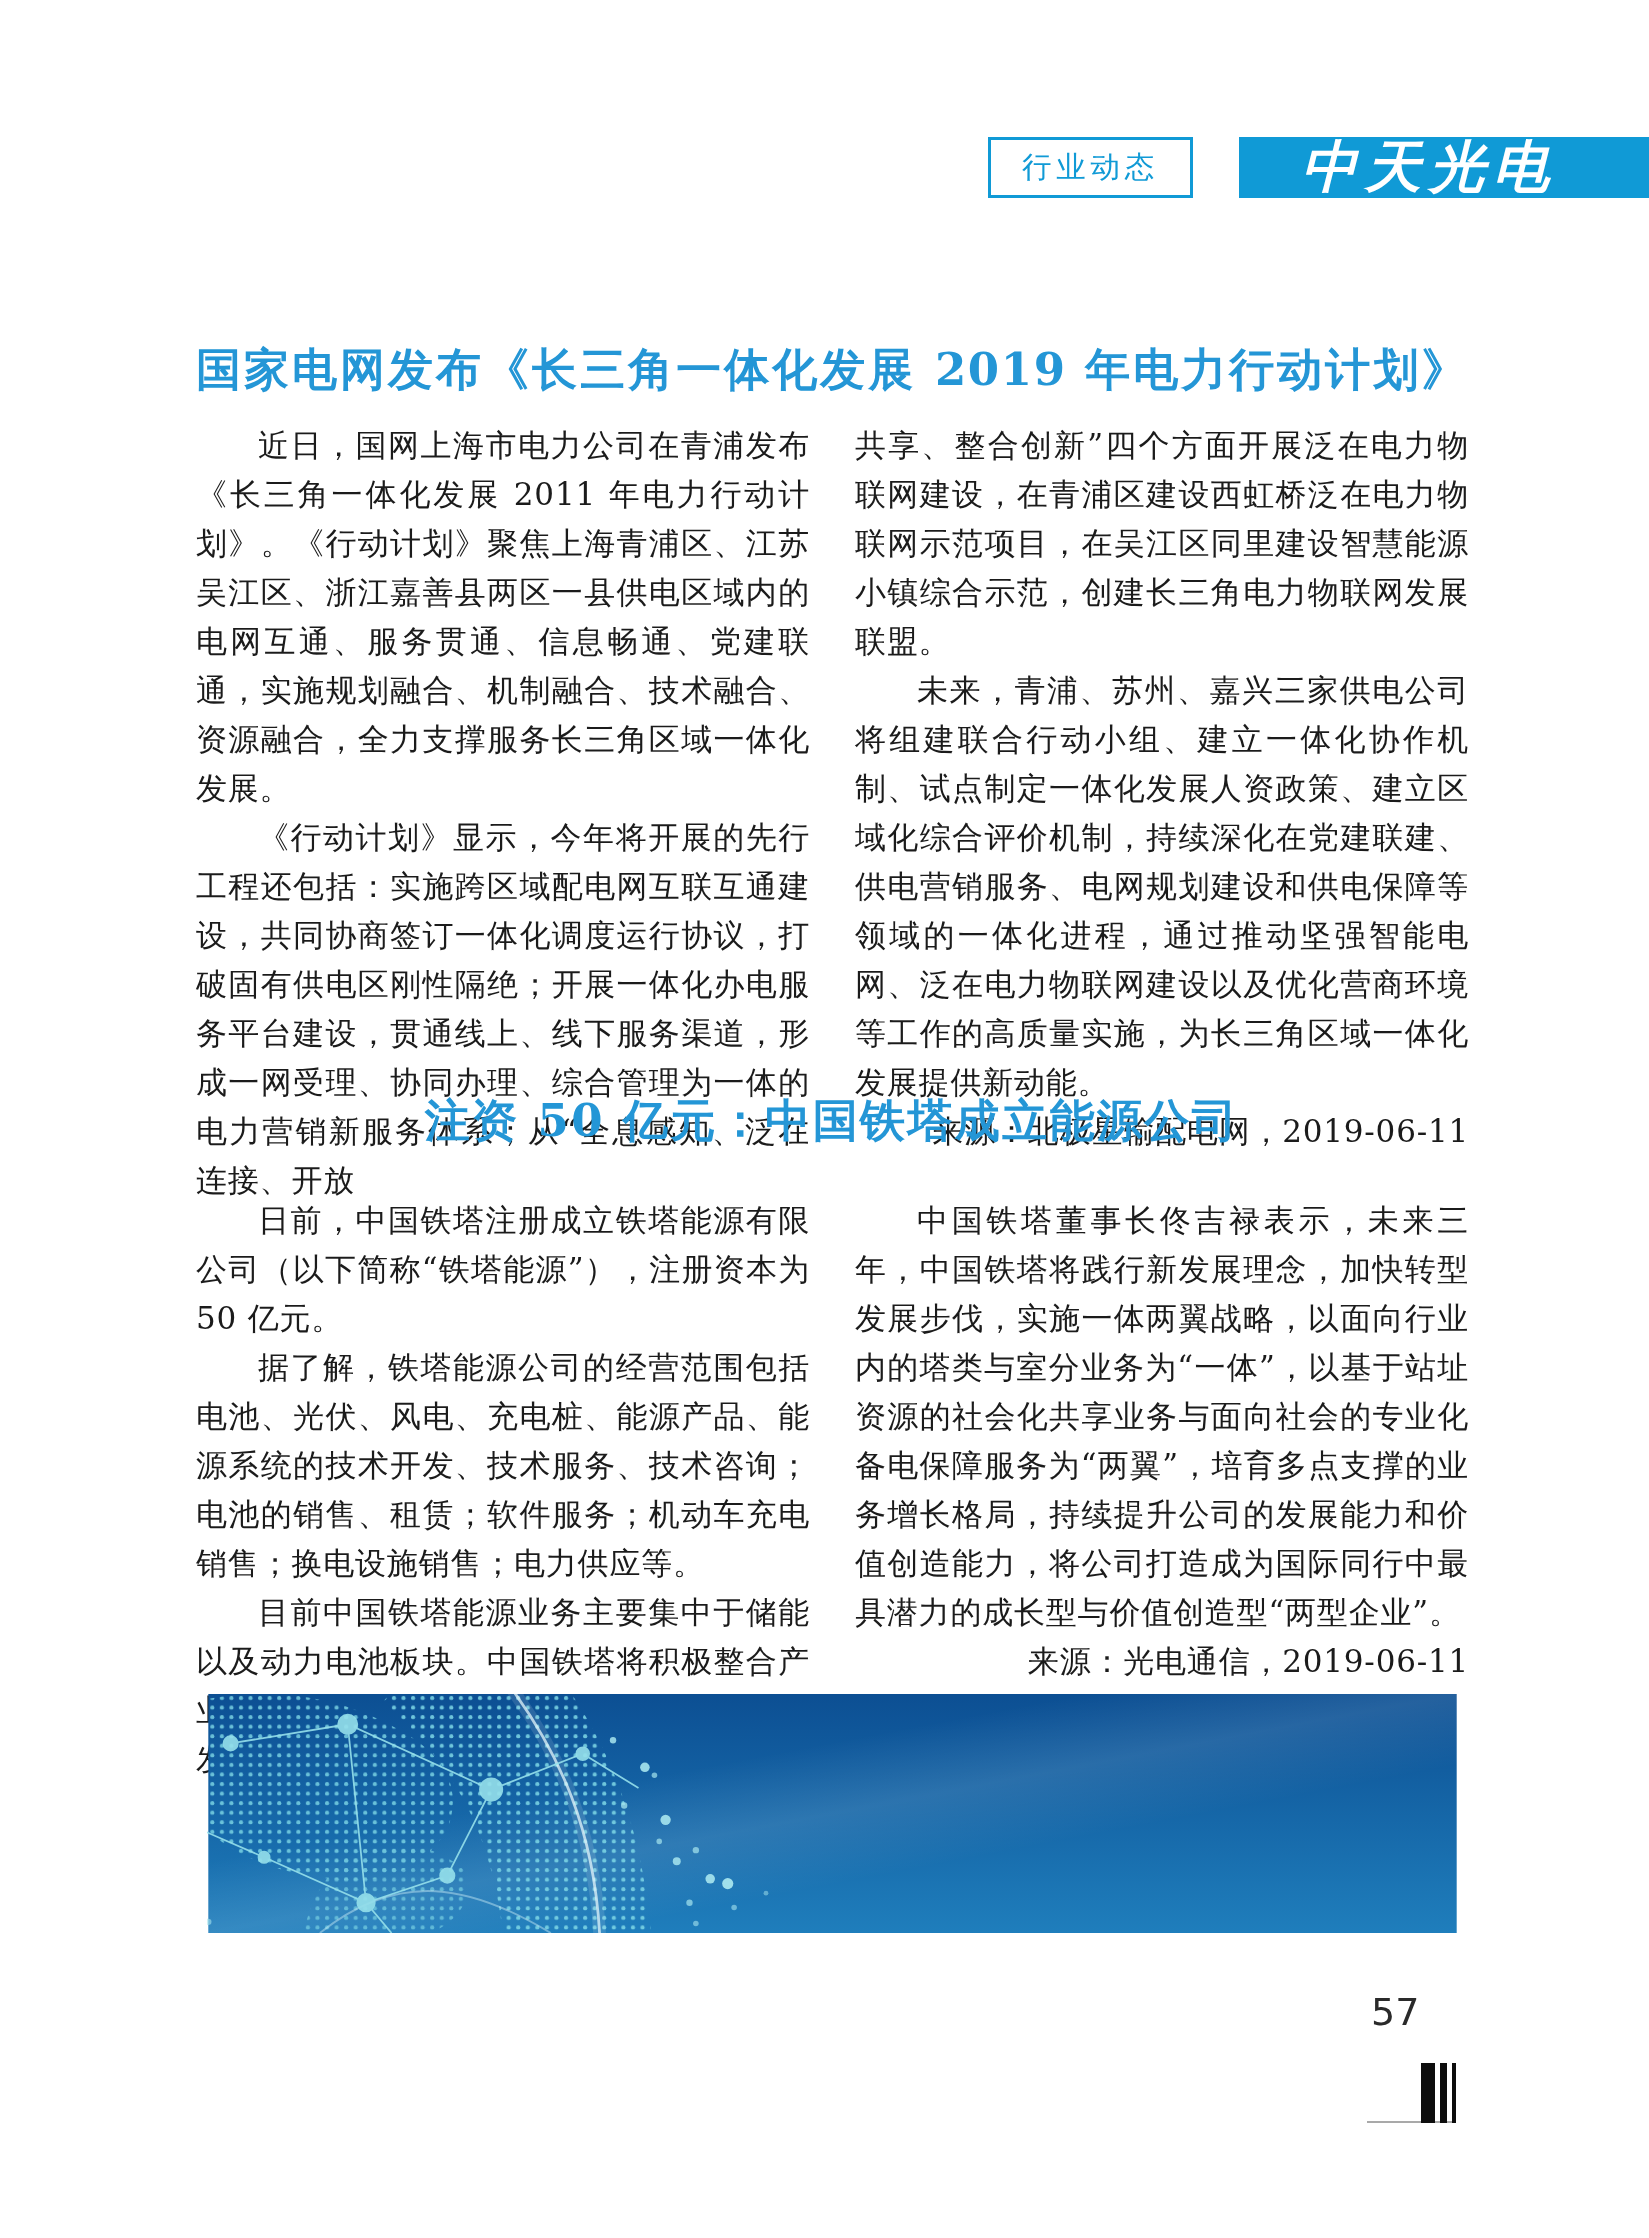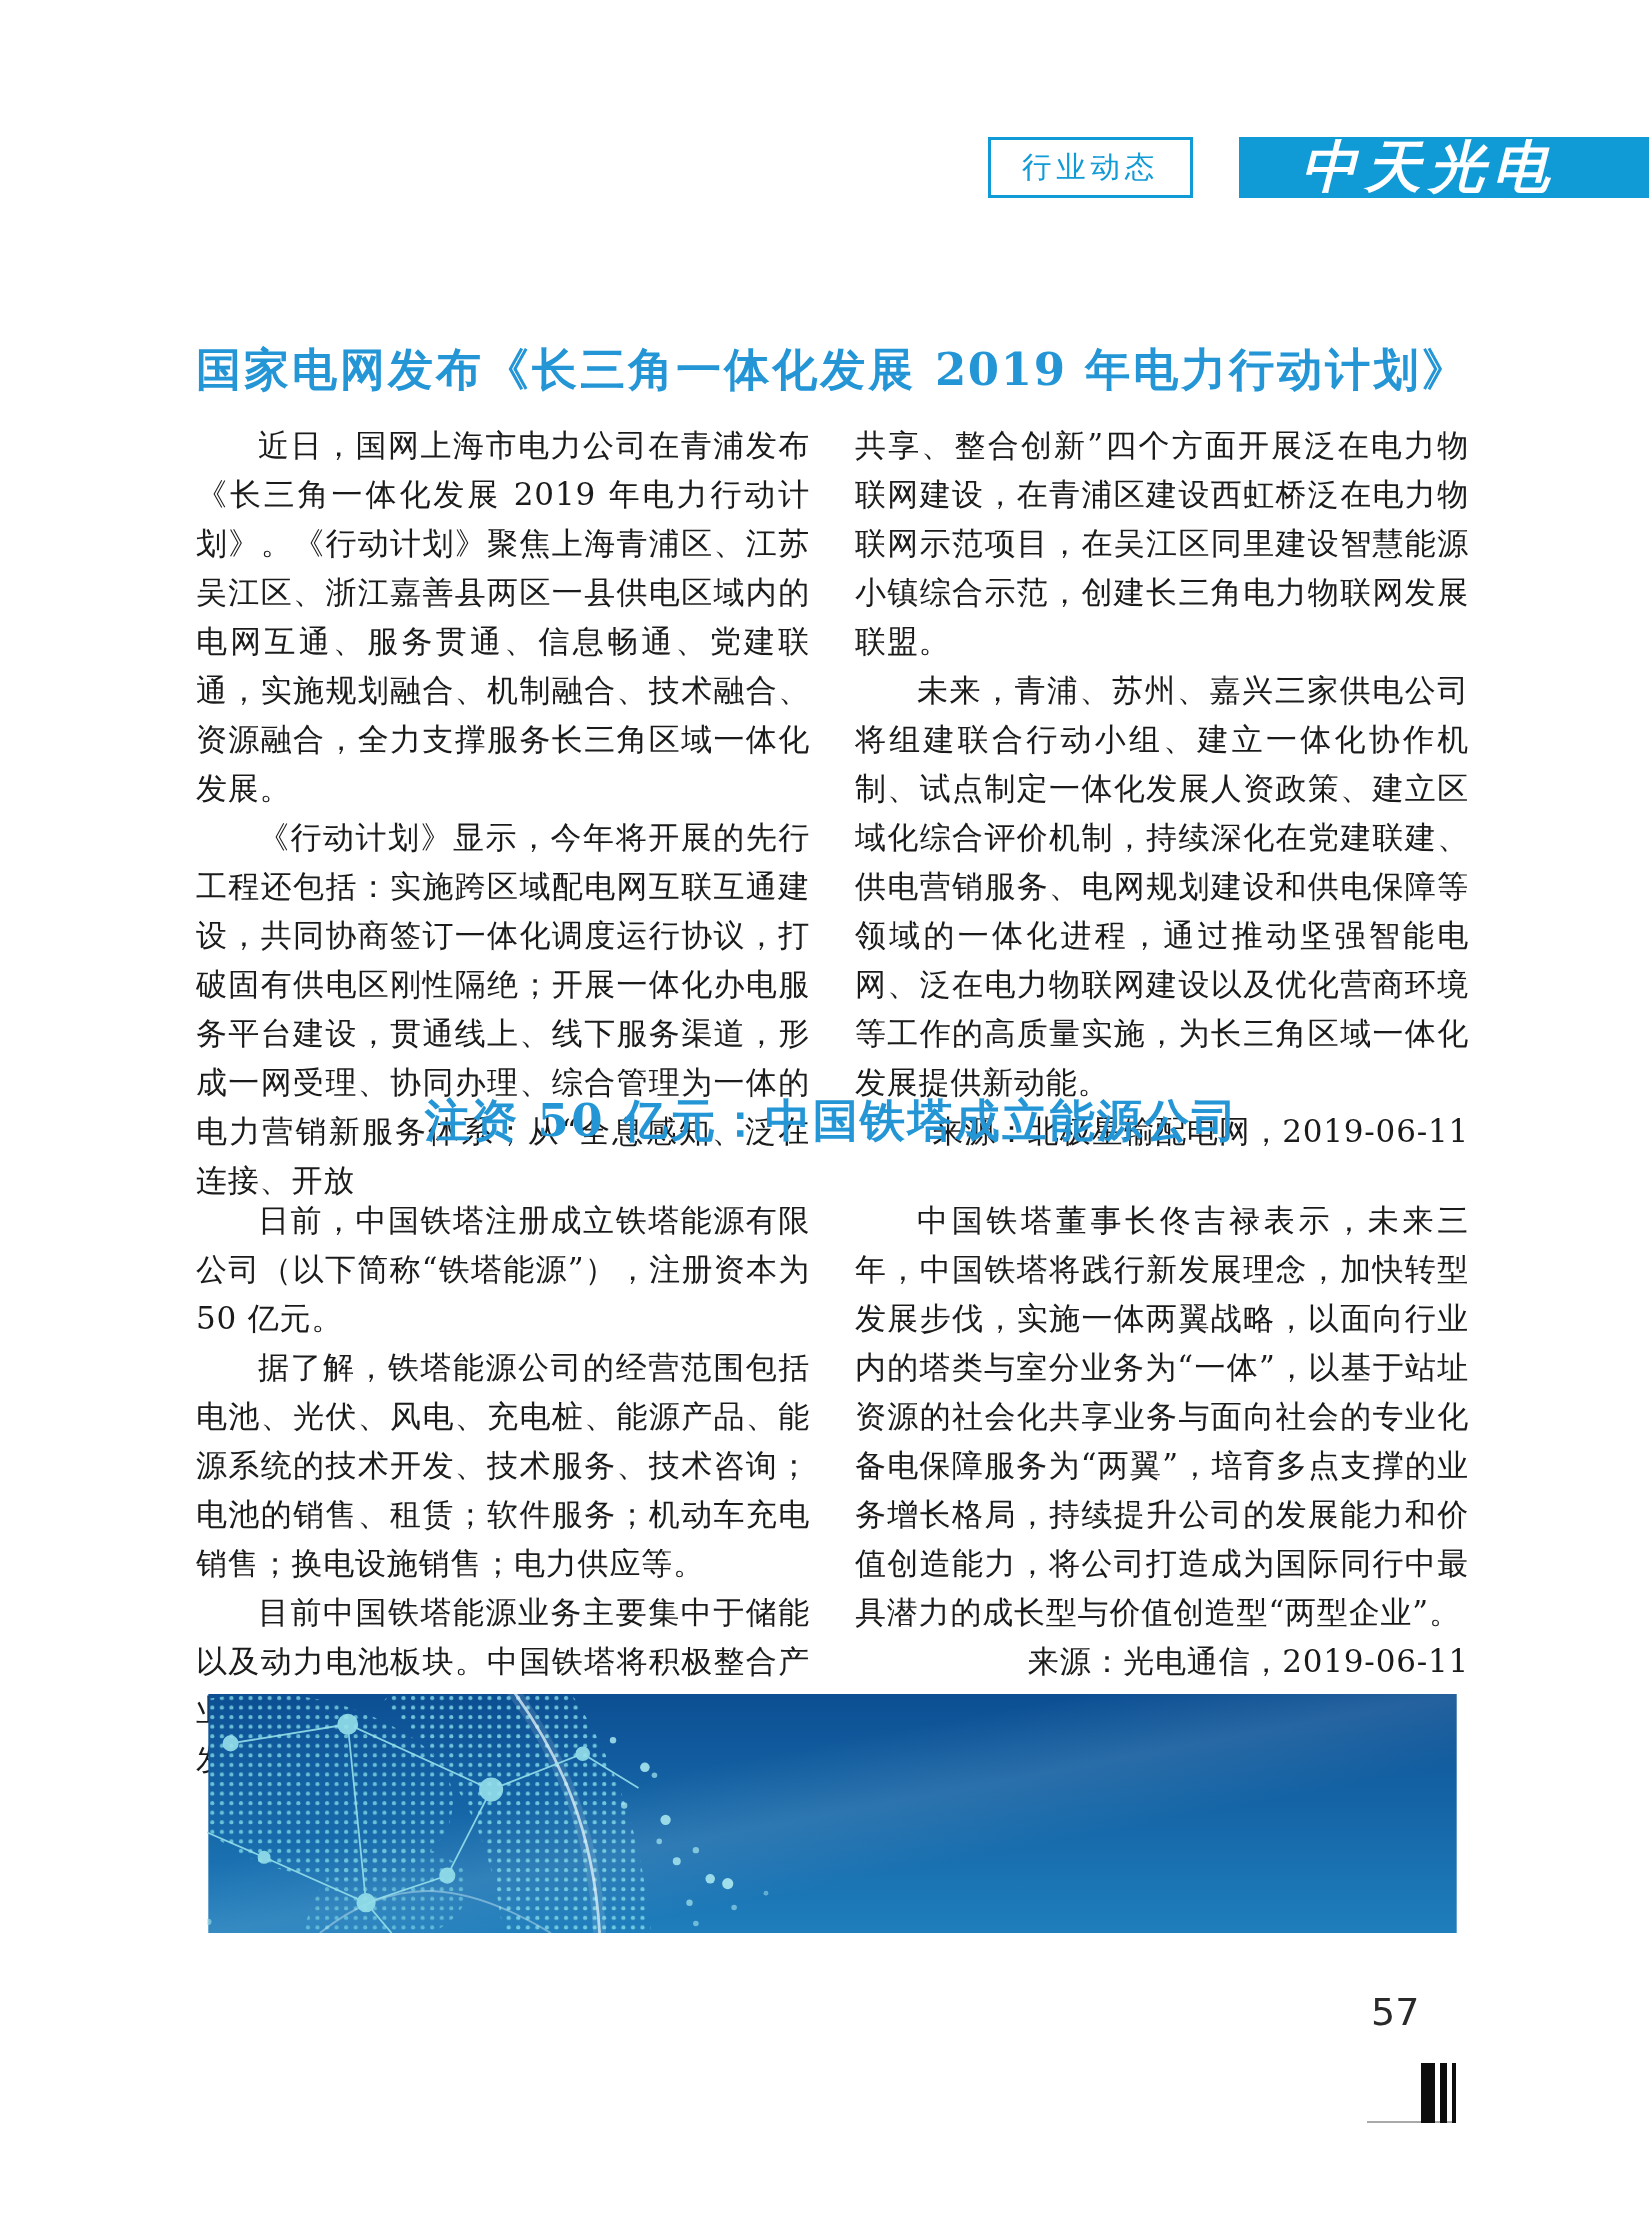--- a/index.html
+++ b/index.html
@@ -145,21 +145,21 @@
     <span>行业动态</span>
   </div>
   <div class="header-brand">
     <span>中天光电</span>
   </div>
 
   <h1 class="article-title-1">国家电网发布《长三角一体化发展 2019 年电力行动计划》</h1>
 
   <div class="columns columns-a1">
     <div class="col">
-      <p>近日，国网上海市电力公司在青浦发布《长三角一体化发展 2019 年电力行动计划》。《行动计划》聚焦上海青浦区、江苏吴江区、浙江嘉善县两区一县供电区域内的电网互通、服务贯通、信息畅通、党建联通，实施规划融合、机制融合、技术融合、资源融合，全力支撑服务长三角区域一体化发展。</p>
+      <p>近日，国网上海市电力公司在青浦发布《长三角一体化发展 2011 年电力行动计划》。《行动计划》聚焦上海青浦区、江苏吴江区、浙江嘉善县两区一县供电区域内的电网互通、服务贯通、信息畅通、党建联通，实施规划融合、机制融合、技术融合、资源融合，全力支撑服务长三角区域一体化发展。</p>
       <p>《行动计划》显示，今年将开展的先行工程还包括：实施跨区域配电网互联互通建设，共同协商签订一体化调度运行协议，打破固有供电区刚性隔绝；开展一体化办电服务平台建设，贯通线上、线下服务渠道，形成一网受理、协同办理、综合管理为一体的电力营销新服务体系；从“全息感知、泛在连接、开放</p>
     </div>
     <div class="col">
       <p class="no-indent">共享、整合创新”四个方面开展泛在电力物联网建设，在青浦区建设西虹桥泛在电力物联网示范项目，在吴江区同里建设智慧能源小镇综合示范，创建长三角电力物联网发展联盟。</p>
       <p>未来，青浦、苏州、嘉兴三家供电公司将组建联合行动小组、建立一体化协作机制、试点制定一体化发展人资政策、建立区域化综合评价机制，持续深化在党建联建、供电营销服务、电网规划建设和供电保障等领域的一体化进程，通过推动坚强智能电网、泛在电力物联网建设以及优化营商环境等工作的高质量实施，为长三角区域一体化发展提供新动能。</p>
       <p class="source">来源：北极星输配电网，2019-06-11</p>
     </div>
   </div>
 
   <h1 class="article-title-2">注资 50 亿元：中国铁塔成立能源公司</h1>

